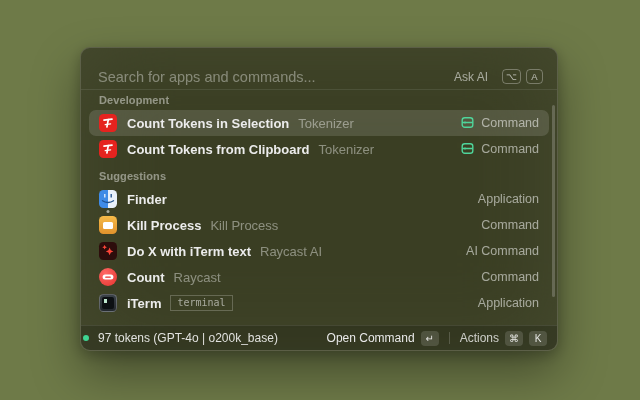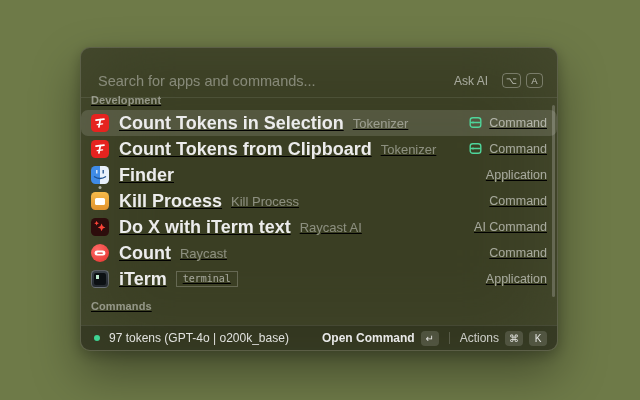--- a/index.html
+++ b/index.html
@@ -33,55 +33,55 @@
     background:rgba(28,24,20,0.48);
     -webkit-backdrop-filter:blur(42px) saturate(1.25) brightness(0.8);
     backdrop-filter:blur(42px) saturate(1.25) brightness(0.8);
     border:1px solid rgba(255,255,255,0.14);
     box-shadow:0 22px 48px rgba(0,0,0,0.38), 0 4px 14px rgba(0,0,0,0.25);
     overflow:hidden;
   }
 
   
   .searchbar {
-    height:50px; display:flex; align-items:center; padding:16px 14px 0 17px;
+    height:42px; display:flex; align-items:center; padding:16px 14px 0 17px;
     border-bottom:1px solid rgba(255,255,255,0.09);
   }
   .search-input {
     flex:1; background:transparent; border:none; outline:none;
     font-family:"Liberation Sans", sans-serif;
     font-size:14.5px; color:#eee; caret-color:#ff6363;
   }
   .search-input::placeholder { color:rgba(255,255,255,0.38); }
   .askai { display:flex; align-items:center; gap:5px; }
   .askai-label { font-size:12px; color:rgba(255,255,255,0.55); margin-right:9px; }
   .key-outline {
     display:inline-flex; align-items:center; justify-content:center;
     min-width:17px; height:15px; padding:0 3px;
     border:1px solid rgba(255,255,255,0.3); border-radius:4px;
     font-size:9.5px; color:rgba(255,255,255,0.65);
   }
 
   
-  .content { position:absolute; top:43px; bottom:25px; left:0; right:0; padding:2px 0 0; overflow:hidden;text-decoration:underline; }
+  .content { position:absolute; top:43px; bottom:25px; left:0; right:0; padding:2px 8px 0; overflow:hidden; }
   .section-title {
     height:15px; line-height:15px; margin:0 10px 2px;
     font-size:11px; font-weight:700; color:rgba(255,255,255,0.45);
     letter-spacing:0.1px;
   }
   .section-title.later { margin-top:7px; }
   .row {
     height:26px; display:flex; align-items:center; padding:0 10px;
     border-radius:7px; cursor:default;
   }
   .row.selected { background:rgba(255,255,255,0.13); }
   .icon-wrap { position:relative; width:18px; height:18px; flex:none; display:flex; align-items:center; justify-content:center; }
   .app-icon { width:18px; height:18px; border-radius:4.5px; display:flex; align-items:center; justify-content:center; overflow:hidden; }
   .running-dot { position:absolute; left:50%; bottom:-5px; transform:translateX(-50%); width:3px; height:3px; border-radius:50%; background:rgba(255,255,255,0.55); }
-  .title { margin-left:10px; font-size:18px; font-weight:600; color:#ececec; white-space:nowrap; }
+  .title { margin-left:10px; font-size:13px; font-weight:600; color:#ececec; white-space:nowrap; }
   .subtitle { margin-left:9px; font-size:13px; color:rgba(255,255,255,0.42); white-space:nowrap; }
   .tag {
     margin-left:9px; font-family:"DejaVu Sans Mono", monospace; font-size:10px;
     color:rgba(255,255,255,0.55); border:1px solid rgba(255,255,255,0.22);
     border-radius:0; padding:1.5px 6px 2px;
   }
   .right { margin-left:auto; display:flex; align-items:flex-start; gap:7px; }
   .type-label { font-size:12.5px; color:rgba(255,255,255,0.55); }
 
   
@@ -93,28 +93,28 @@
   .ic-store { background:radial-gradient(circle at 35% 30%, #ff6a66, #e5322e); border-radius:50%; }
   .ic-iterm { background:linear-gradient(180deg,#3a4148,#23282d); border:0.5px solid rgba(255,255,255,0.25); }
   .iterm-screen { width:12px; height:12px; background:#0c1013; border-radius:2px; position:relative; }
   .iterm-cursor { position:absolute; left:2px; top:2px; width:3px; height:3.5px; background:#bfe8cf; }
 
   .scrollbar { position:absolute; right:2px; top:14px; width:3px; height:192px; border-radius:2px; background:rgba(255,255,255,0.2); }
 
   
   .footer {
     position:absolute; left:0; right:0; bottom:0; height:25px;
-    display:flex; align-items:center; padding:0 10px 0 13px;
+    display:flex; align-items:center; padding:0 10px 0 2px;
     border-top:1px solid rgba(255,255,255,0.09);
     background:rgba(0,0,0,0.17);
   }
   .status-dot { width:6px; height:6px; border-radius:50%; background:#3fd493; margin-right:9px; flex:none; }
   .status-text { font-size:12px; color:rgba(255,255,255,0.85); }
   .footer-right { margin-left:auto; display:flex; align-items:center; gap:6px; }
-  .footer-label { font-size:12px; font-weight:700; color:#e9e9e9; }
+  .footer-label { font-size:12px; font-weight:400; color:#e9e9e9; }
   .footer-label.dim { font-weight:400; color:rgba(255,255,255,0.75); }
   .key-fill {
     display:inline-flex; align-items:center; justify-content:center;
     min-width:18px; height:15px; padding:0 4px;
     background:rgba(255,255,255,0.14); border-radius:4px;
     font-size:10px; color:rgba(255,255,255,0.85);
   }
   .vdiv { width:1px; height:12px; background:rgba(255,255,255,0.18); margin:0 4px; }
 </style>
 </head>
@@ -174,20 +174,21 @@
       <span class="right">
         <svg width="13" height="13" viewBox="0 0 13 13">
           <rect x="1.2" y="1.7" width="10.6" height="9.6" rx="2.6" fill="none" stroke="#4fd59b" stroke-width="1.4"></rect>
           <line x1="1.2" y1="6.5" x2="11.8" y2="6.5" stroke="#4fd59b" stroke-width="1.4"></line>
           <circle cx="4" cy="6.5" r="1" fill="#4fd59b"></circle>
         </svg>
         <span class="type-label">Command</span>
       </span>
     </div>
 
+    <div class="section-title later">Suggestions</div>
 
     <div class="row">
       <span class="icon-wrap">
         <span class="app-icon ic-finder">
           <svg width="18" height="18" viewBox="0 0 18 18">
             <line x1="5.8" y1="4" x2="5.8" y2="7.5" stroke="#e9f1fb" stroke-width="1.3"></line>
             <line x1="12.2" y1="4" x2="12.2" y2="7.5" stroke="#1d4f8c" stroke-width="1.3"></line>
             <path d="M3 10.5 Q9 14.5 15 10.5" stroke="#1d4f8c" stroke-width="1.3" fill="none"></path>
           </svg>
         </span>

